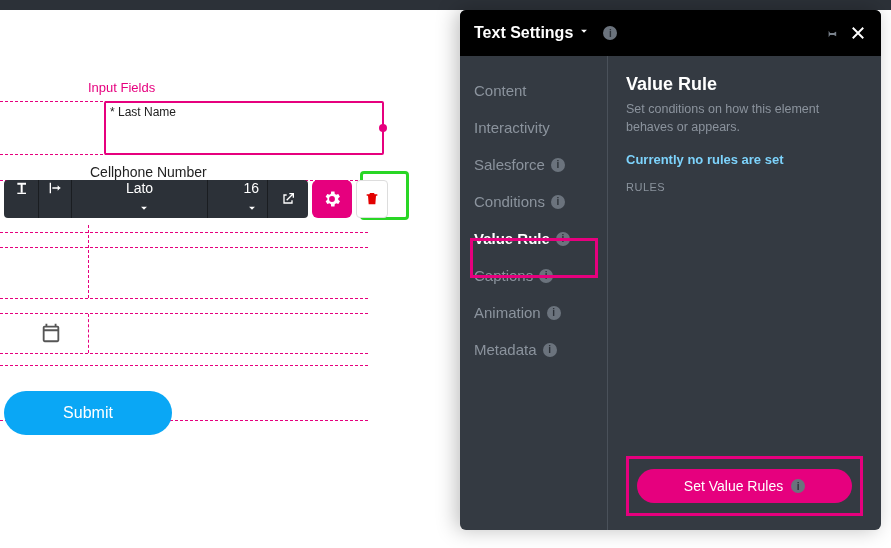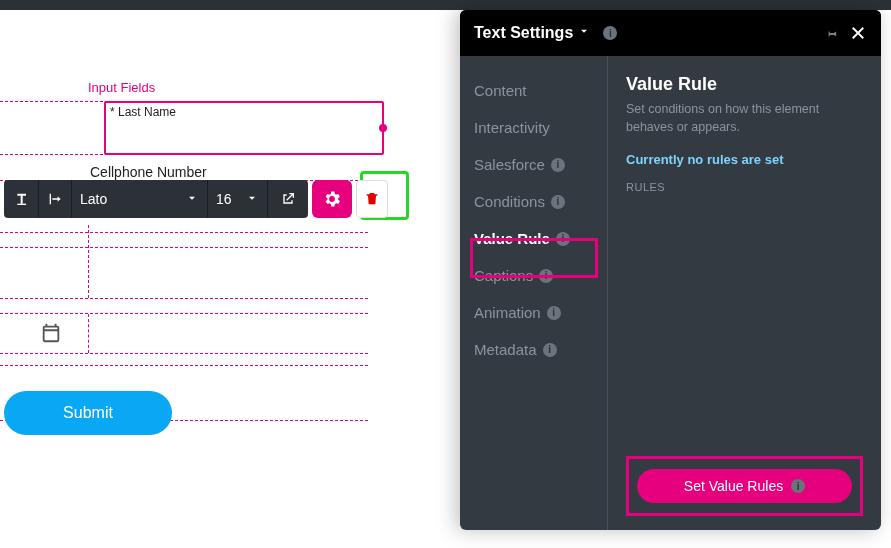--- a/index.html
+++ b/index.html
@@ -119,24 +119,25 @@
   }
   .toolbar .seg {
     background: #2c3138;
     color: #fff;
     display: flex;
     align-items: center;
     padding: 0 8px;
     font-size: 14px;
     border-right: 1px solid #1a1d21;
     cursor: pointer;
+    flex-direction: column;
   }
   .toolbar .seg.first { border-top-left-radius:4px; border-bottom-left-radius:4px; padding-left:10px;}
   .toolbar .seg.font { min-width: 136px; justify-content: space-between; }
-  .toolbar .seg.size { min-width: 60px; justify-content: space-between; }
+  .toolbar .seg.size { min-width: 60px; justify-content: space-between; align-items: flex-end; }
   .toolbar .seg svg { fill:#fff; }
   .toolbar .chev { margin-left:8px; }
   .toolbar .gear {
     background: #e6007e;
     width: 40px;
     display: flex; align-items: center; justify-content: center;
     border-radius: 6px;
     margin-left: 4px;
   }
   .toolbar .trash {

